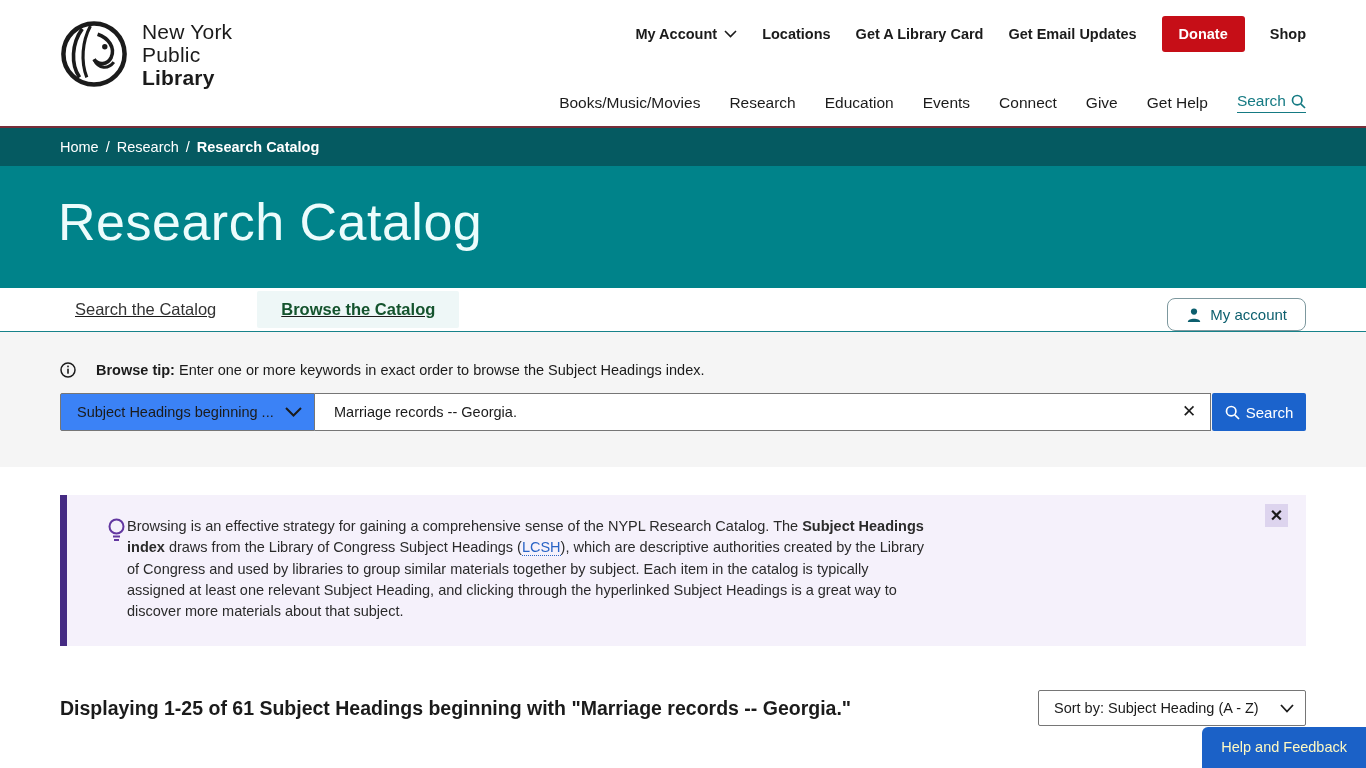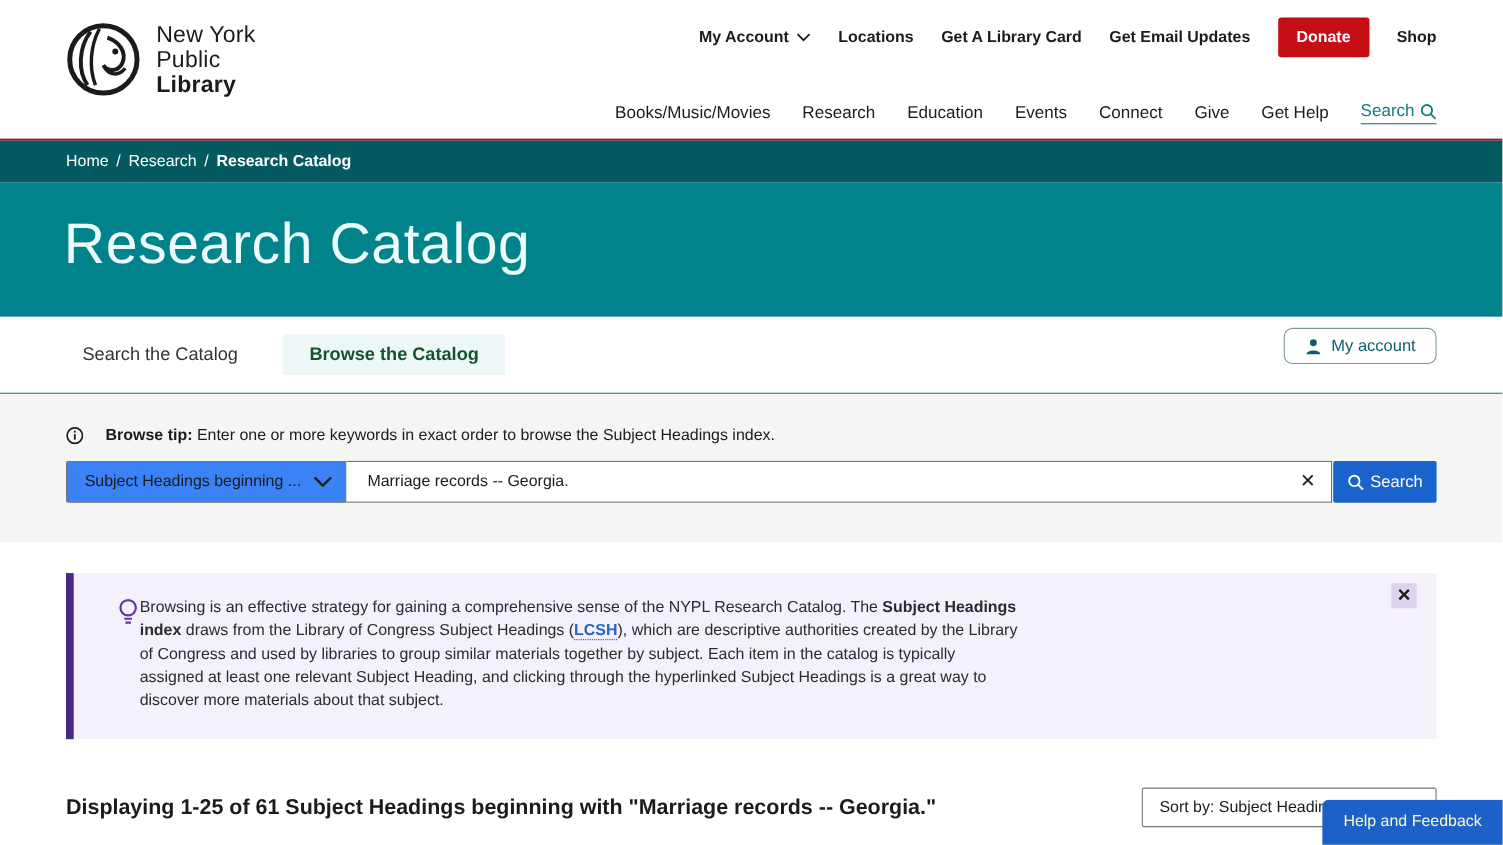--- a/index.html
+++ b/index.html
@@ -27,22 +27,22 @@
     font-size:14.5px; }
   .breadcrumb-bar a { color:#fff; text-decoration:none; cursor:pointer; }
   .crumb-sep { margin:0 7px; }
   .crumb-current { font-weight:700; }
 
   
   .banner { height:122px; background:#00838a; padding:26px 58px 0; }
   .banner h1 { color:#ecfcfc; font-size:52px; font-weight:300; letter-spacing:.5px; }
 
   
-  .tab-row { position:relative; height:70px; background:#fff; border-bottom:1px solid #17828a;
-    display:flex; align-items:center; padding:0 60px; }
+  .tab-row { position:relative; height:44px; background:#fff; border-bottom:1px solid #17828a;
+    display:flex; align-items:center; padding:0 60px;text-decoration:underline; }
   .tab { font-size:16.5px; color:#333; padding:9px 15px; cursor:pointer; }
   .tab.active { font-weight:700; color:#14532d; background:#eef7f7; border-radius:2px; margin-left:26px; padding:9px 24px; }
   .my-account-btn { position:absolute; right:60px; top:10px; display:flex; align-items:center; gap:8px;
     border:1px solid #7d989e; border-radius:8px; background:#fff; padding:7px 18px;
     color:#0c5f6e; font-size:15px; cursor:pointer; }
 
   
   .search-section { background:#f5f5f5; padding:30px 60px 36px; }
   .browse-tip { font-size:14.5px; display:flex; align-items:center; gap:20px; }
   .browse-tip b { font-weight:700; }
@@ -56,21 +56,21 @@
   .clear-btn { position:absolute; right:10px; top:7px; width:24px; height:24px; border:none; background:transparent;
     font-size:17px; color:#1b1b1b; cursor:pointer; line-height:24px; }
   .search-btn { margin-left:1px; width:94px; background:#1b63cc; color:#fff; border:none; border-radius:2px;
     font-size:15px; display:flex; align-items:center; justify-content:center; gap:6px; cursor:pointer; font-family:inherit; }
 
   
   .info-box { position:relative; margin:28px 60px 0; background:#f5f1fb; border-left:7px solid #452b83;
     padding:21px 380px 24px 60px; }
   .info-text { font-size:14.5px; line-height:21.3px; color:#2b2b2b; }
   .info-text b { font-weight:700; }
-  .lcsh-link { color:#2a64c5; text-decoration:none; border-bottom:1px dotted #2a64c5; cursor:pointer;font-weight:bold; }
+  .lcsh-link { color:#2a64c5; text-decoration:none; border-bottom:1px dotted #2a64c5; cursor:pointer; }
   .bulb-icon { position:absolute; left:40px; top:23px; }
   .info-close { position:absolute; right:18px; top:9px; width:23px; height:23px; background:#ddd4ee; border:none;
     font-size:16px; font-weight:700; color:#1b1b1b; cursor:pointer; line-height:23px; text-align:center; }
 
   
   .results-row { margin:44px 60px 0; display:flex; justify-content:space-between; align-items:center; }
   .results-heading { font-size:19.5px; font-weight:700; }
   .sort-select { width:268px; height:36px; background:#fff; border:1px solid #767676; border-radius:2px;
     display:flex; align-items:center; justify-content:space-between; padding:0 11px 0 15px;
     font-size:14.5px; color:#1b1b1b; cursor:pointer; }

